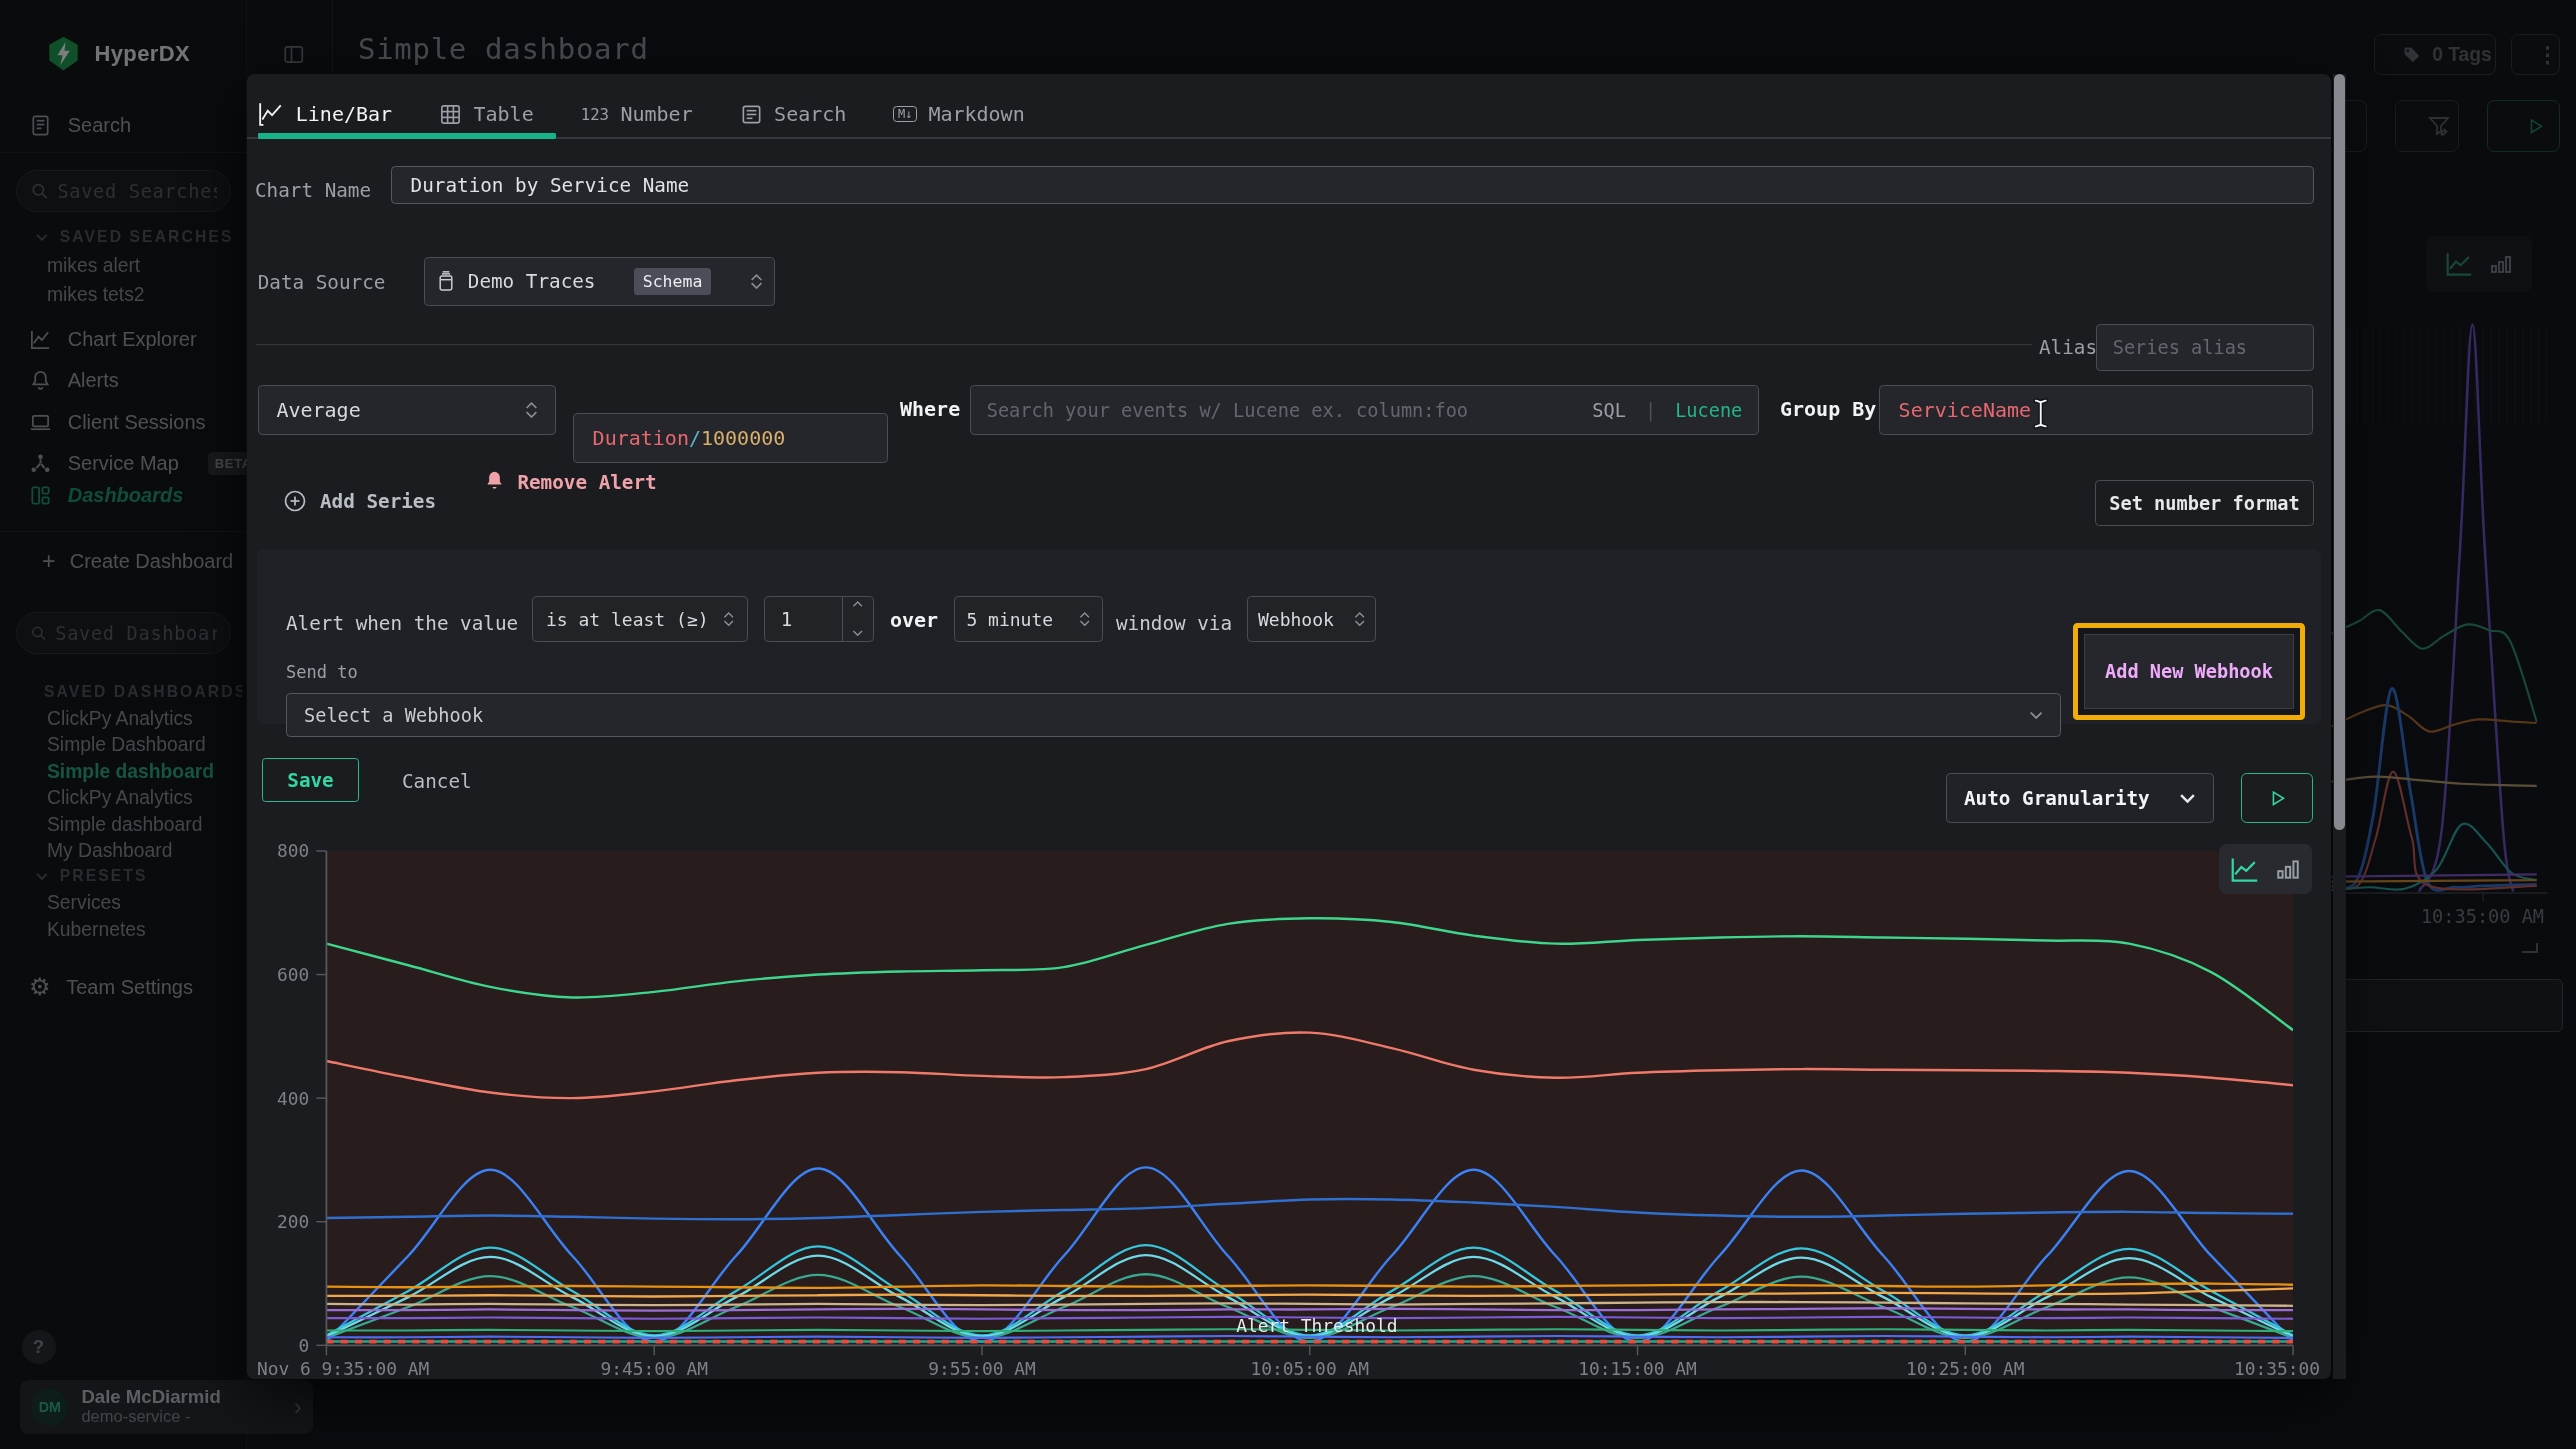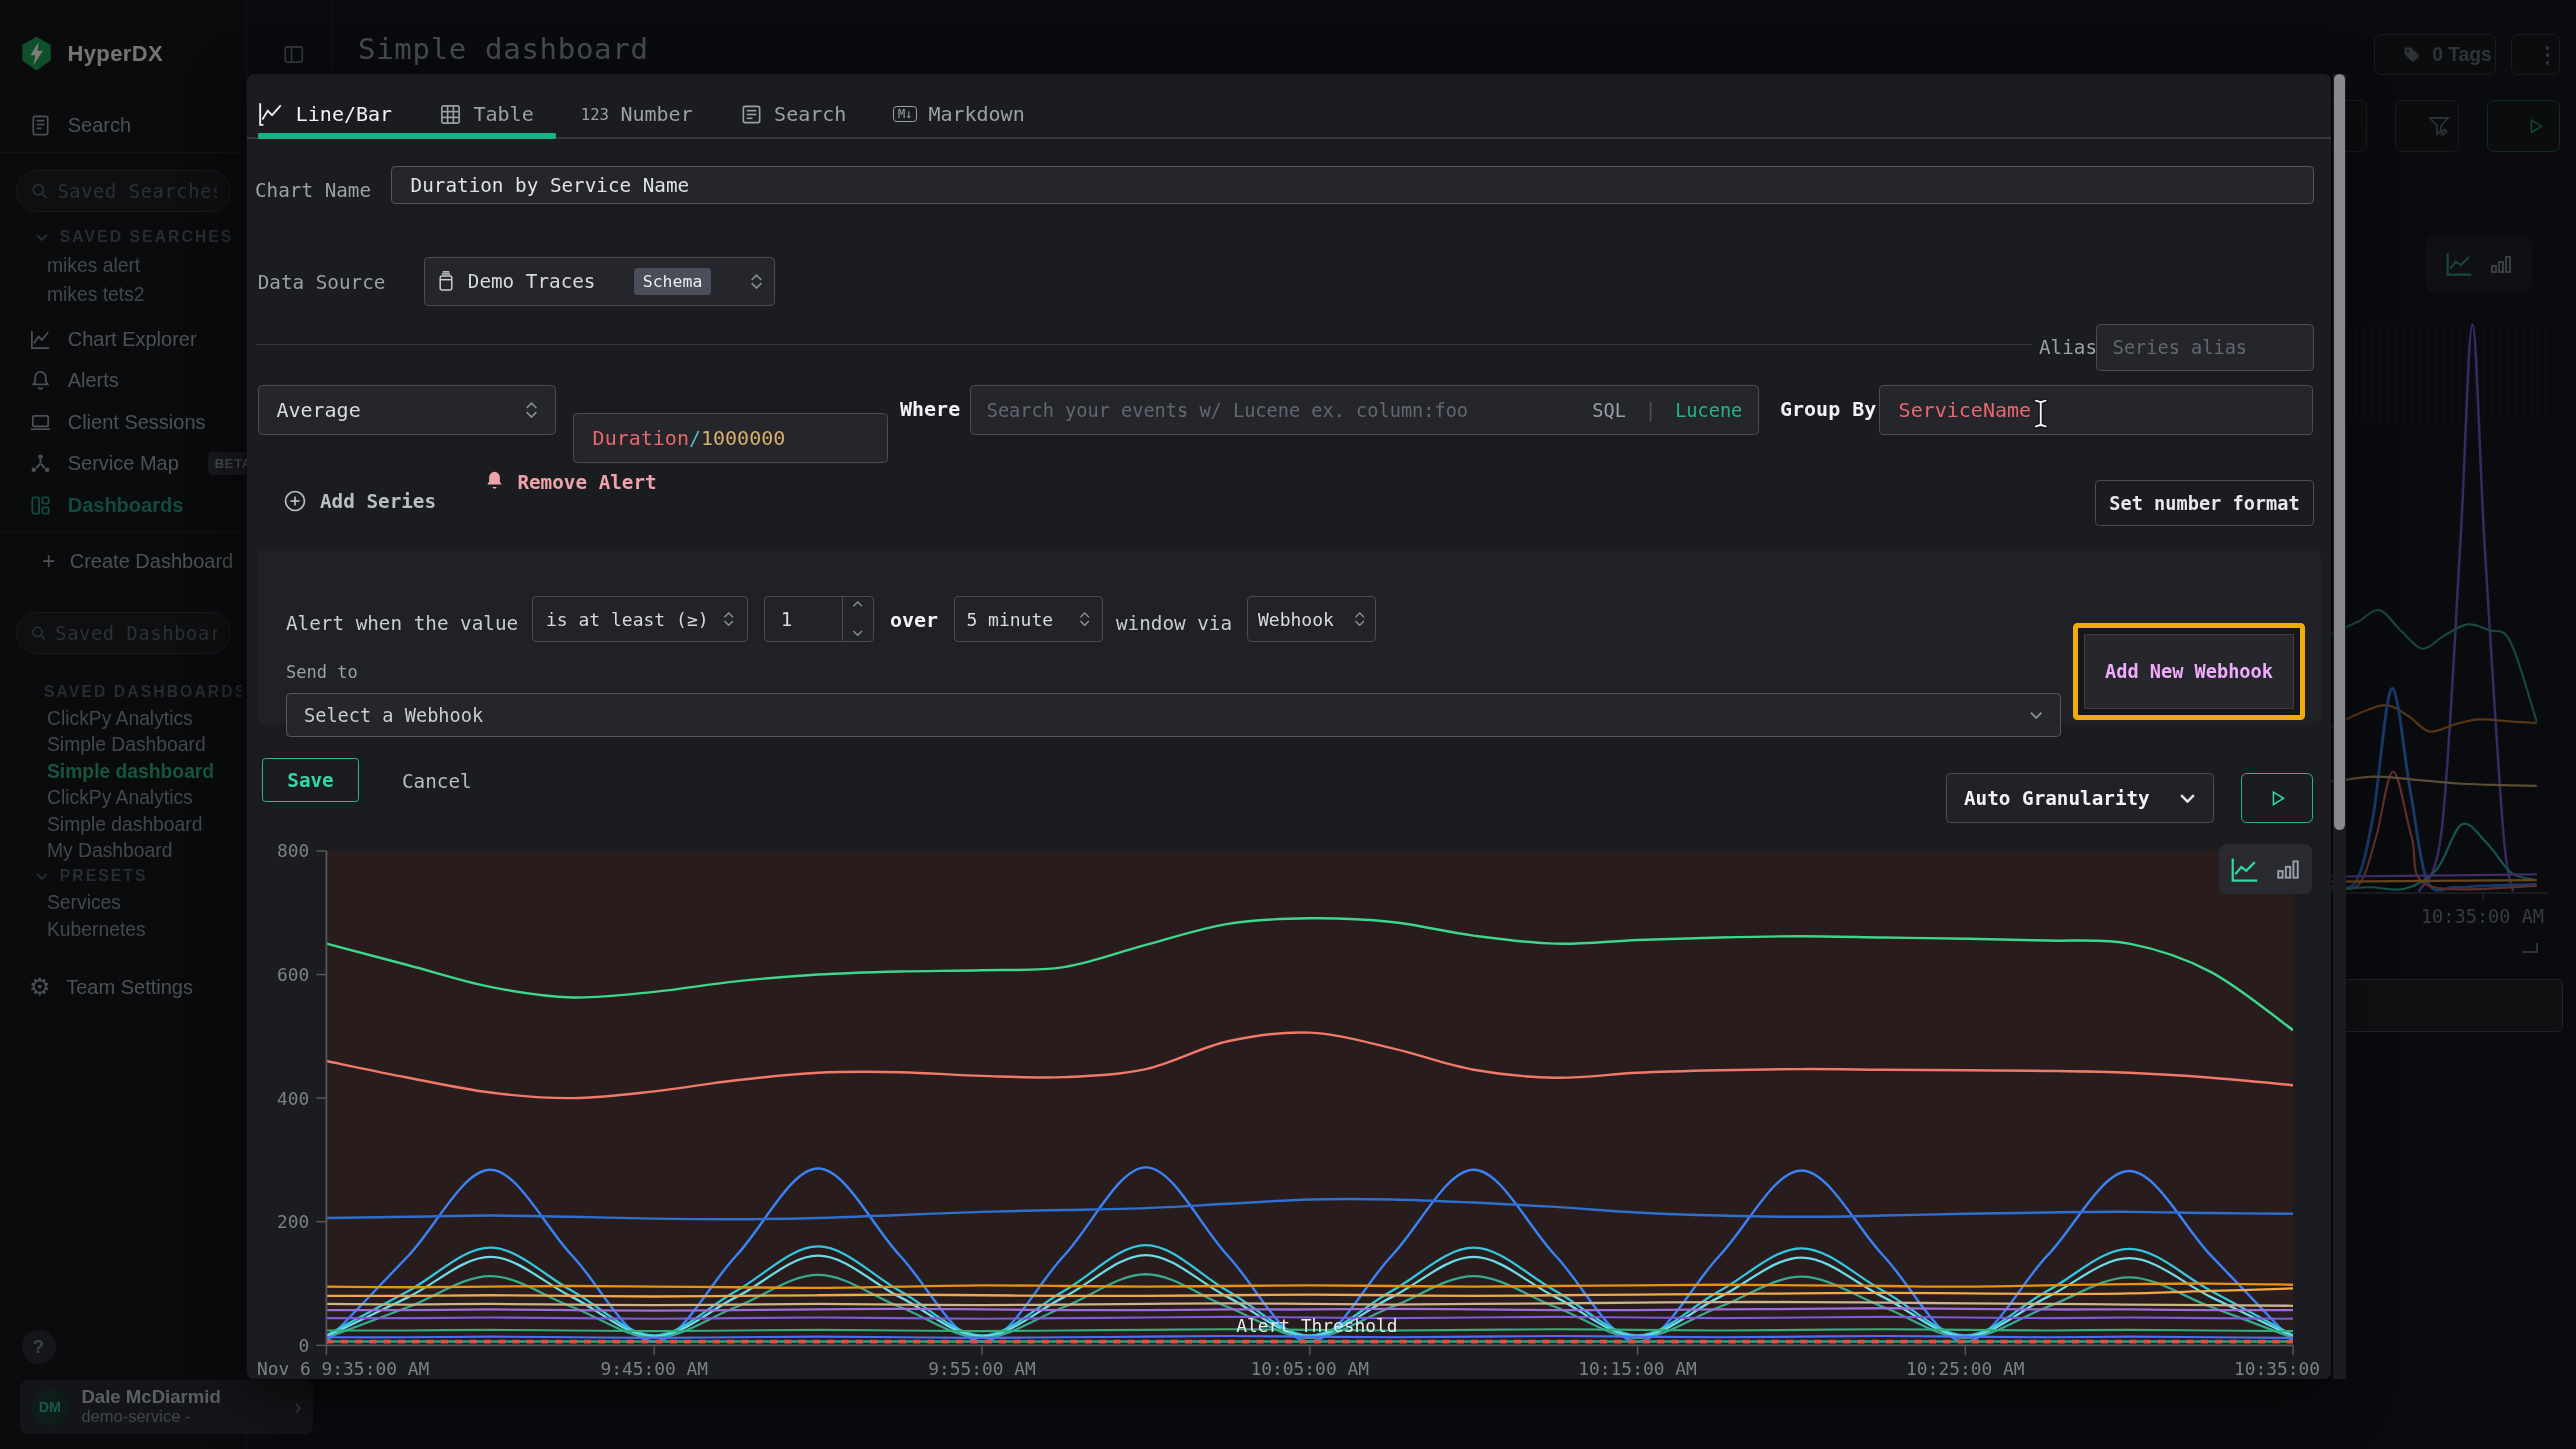--- a/index.html
+++ b/index.html
@@ -92,21 +92,21 @@
   .cursor-ibeam{position:absolute;z-index:4;}
 </style>
 </head>
 <body>
 
 <div class="page">
 
   <div class="bg">
 
     <aside class="sidebar">
-      <div class="srow" style="left:17px;top:34px;">
+      <div class="srow" style="left:44px;top:34px;">
         <span class="logo-badge">
           <svg width="37" height="37" viewBox="0 0 24 24">
               <path d="M12 1.2l9.2 5.1v10.2L12 23 2.8 16.5V6.3z" fill="#1b9e4b"></path>
               <path d="M13.4 4.6l-5.3 8.6h3.3L9.9 19.6l6.2-9.4h-3.5z" fill="#fff"></path>
             </svg>
         </span>
         <span class="brand">HyperDX</span>
       </div>
 
       <div class="srow nav-item" style="top:114px;">
@@ -165,21 +165,21 @@
       <div class="srow nav-item" style="top:452px;">
         <svg width="23" height="23" viewBox="0 0 24 24" fill="#9aa0a6">
             <circle cx="12" cy="5" r="2.4"></circle>
             <circle cx="5" cy="18.5" r="2.4"></circle>
             <circle cx="19" cy="18.5" r="2.4"></circle>
             <path d="M11 7.5h2v4h-2zM7 16l4-4.5 1.5 1.4-4 4.5zM17 16l-4-4.5-1.5 1.4 4 4.5z"></path>
           </svg>
         <span class="lbl">Service Map</span>
         <span class="beta">BETA</span>
       </div>
-      <div class="srow nav-item active" style="top:494px;">
+      <div class="srow nav-item active" style="top:484px;font-style:italic;">
         <svg width="23" height="23" viewBox="0 0 24 24" fill="none" stroke="#1d9673" stroke-width="1.9">
             <rect x="3.5" y="3.5" width="7" height="17" rx="1.5"></rect>
             <rect x="14" y="3.5" width="6.5" height="6.5" rx="1.5"></rect>
             <rect x="14" y="14" width="6.5" height="6.5" rx="1.5"></rect>
           </svg>
         <span class="lbl">Dashboards</span>
       </div>
       <div class="hdiv" style="top:531px;"></div>
 
       <div class="srow" style="left:42px;top:550px;gap:14.3px;">

